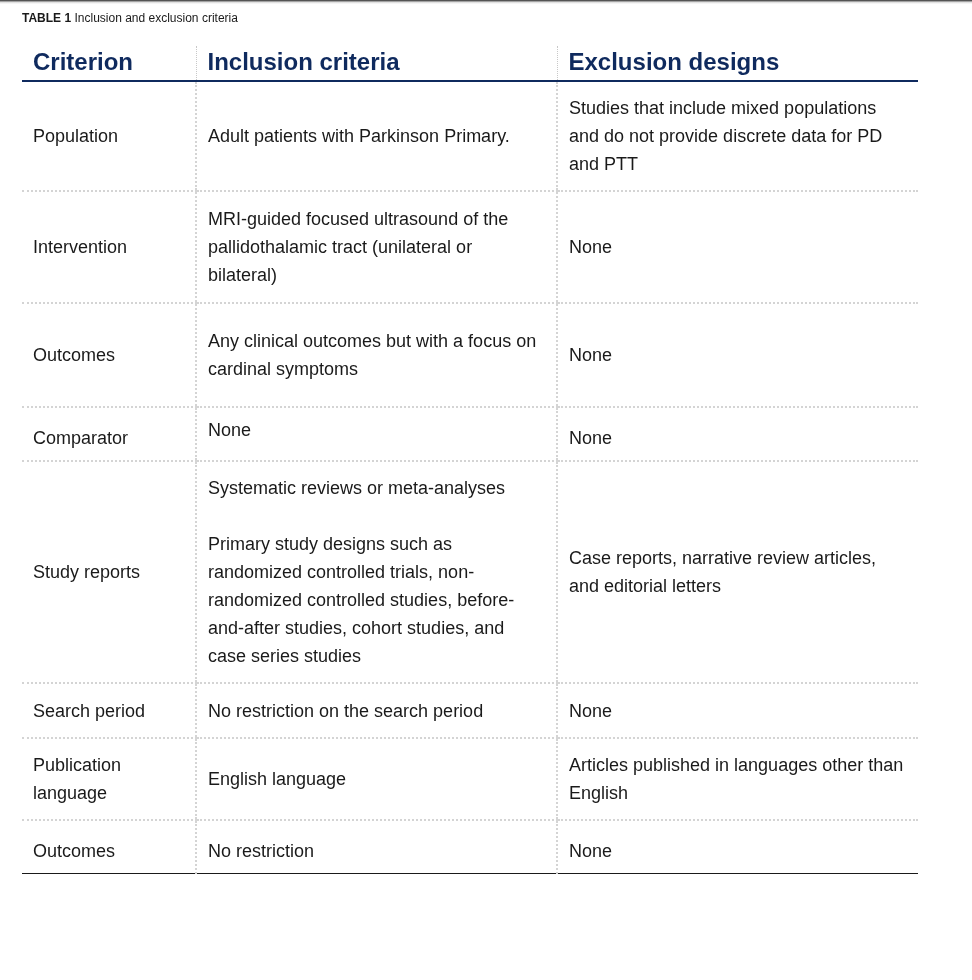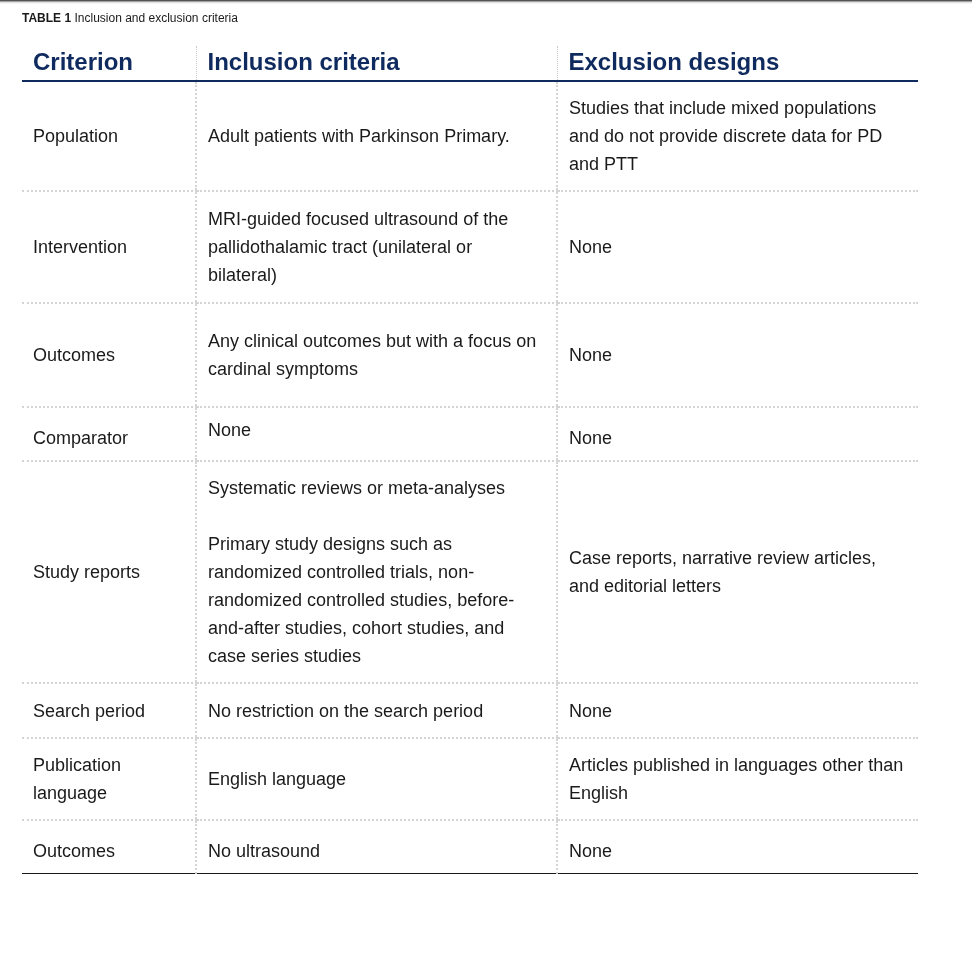--- a/index.html
+++ b/index.html
@@ -123,17 +123,17 @@
       <td>No restriction on the search period</td>
       <td>None</td>
     </tr>
     <tr style="height:82px">
       <td>Publication language</td>
       <td>English language</td>
       <td>Articles published in languages other than English</td>
     </tr>
     <tr class="last" style="height:53px">
       <td style="vertical-align:bottom">Outcomes</td>
-      <td style="vertical-align:bottom">No ultrasound</td>
+      <td style="vertical-align:bottom">No restriction</td>
       <td style="vertical-align:bottom">None</td>
     </tr>
   </tbody>
 </table>
 
 </body></html>

